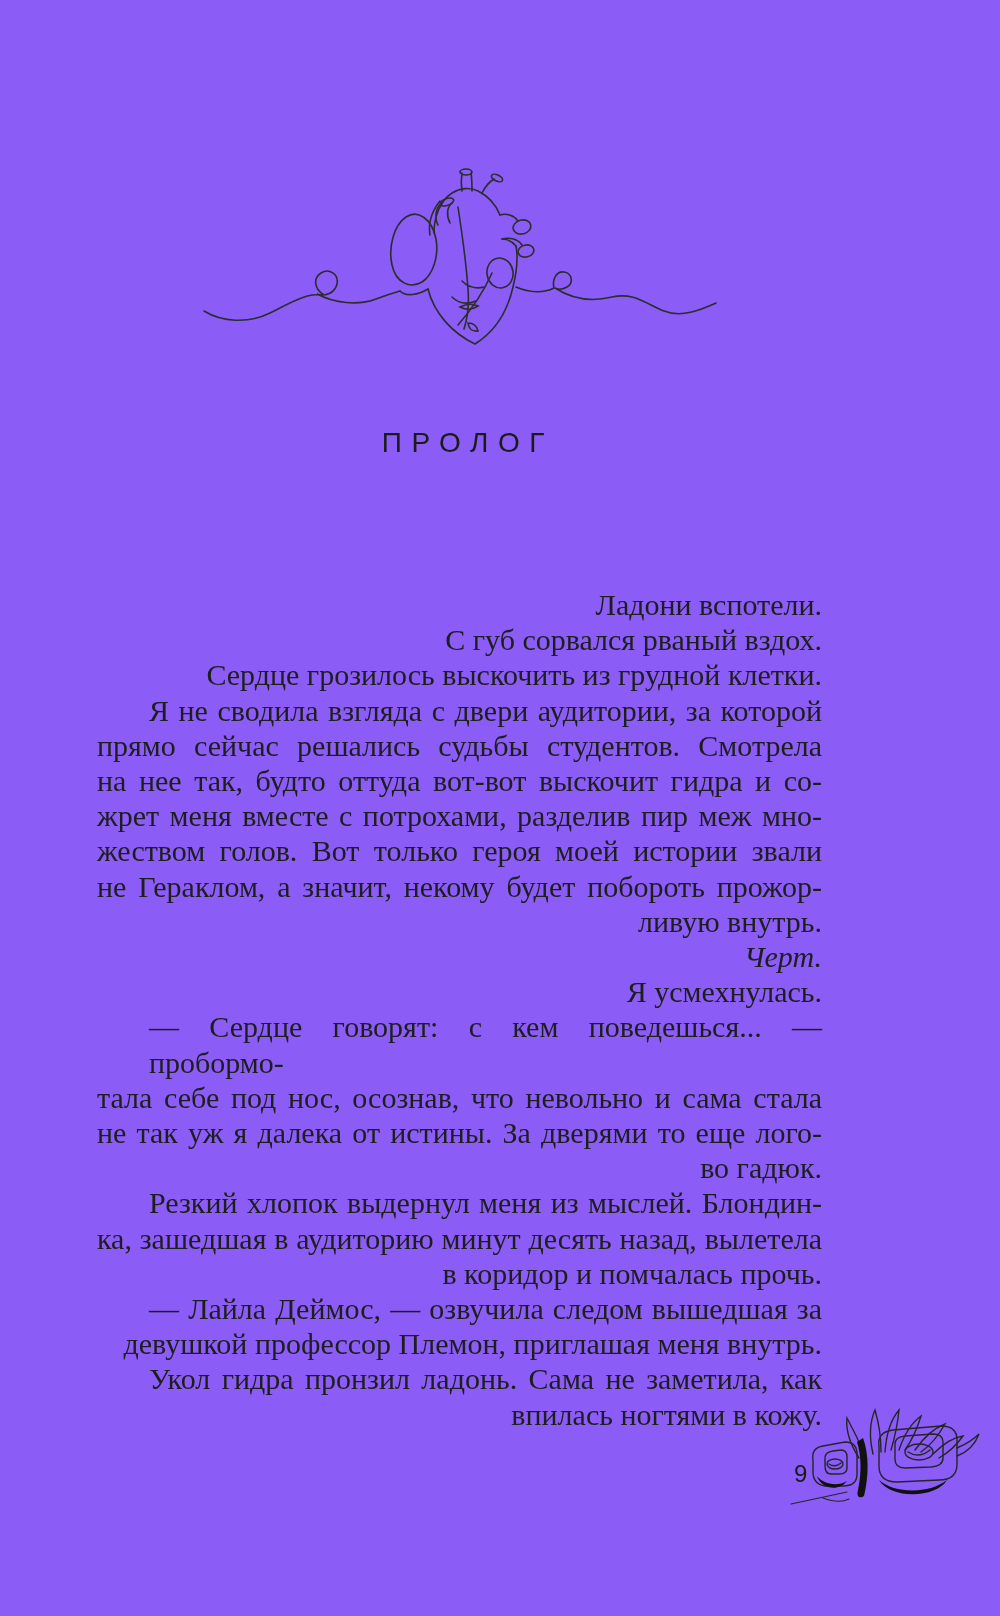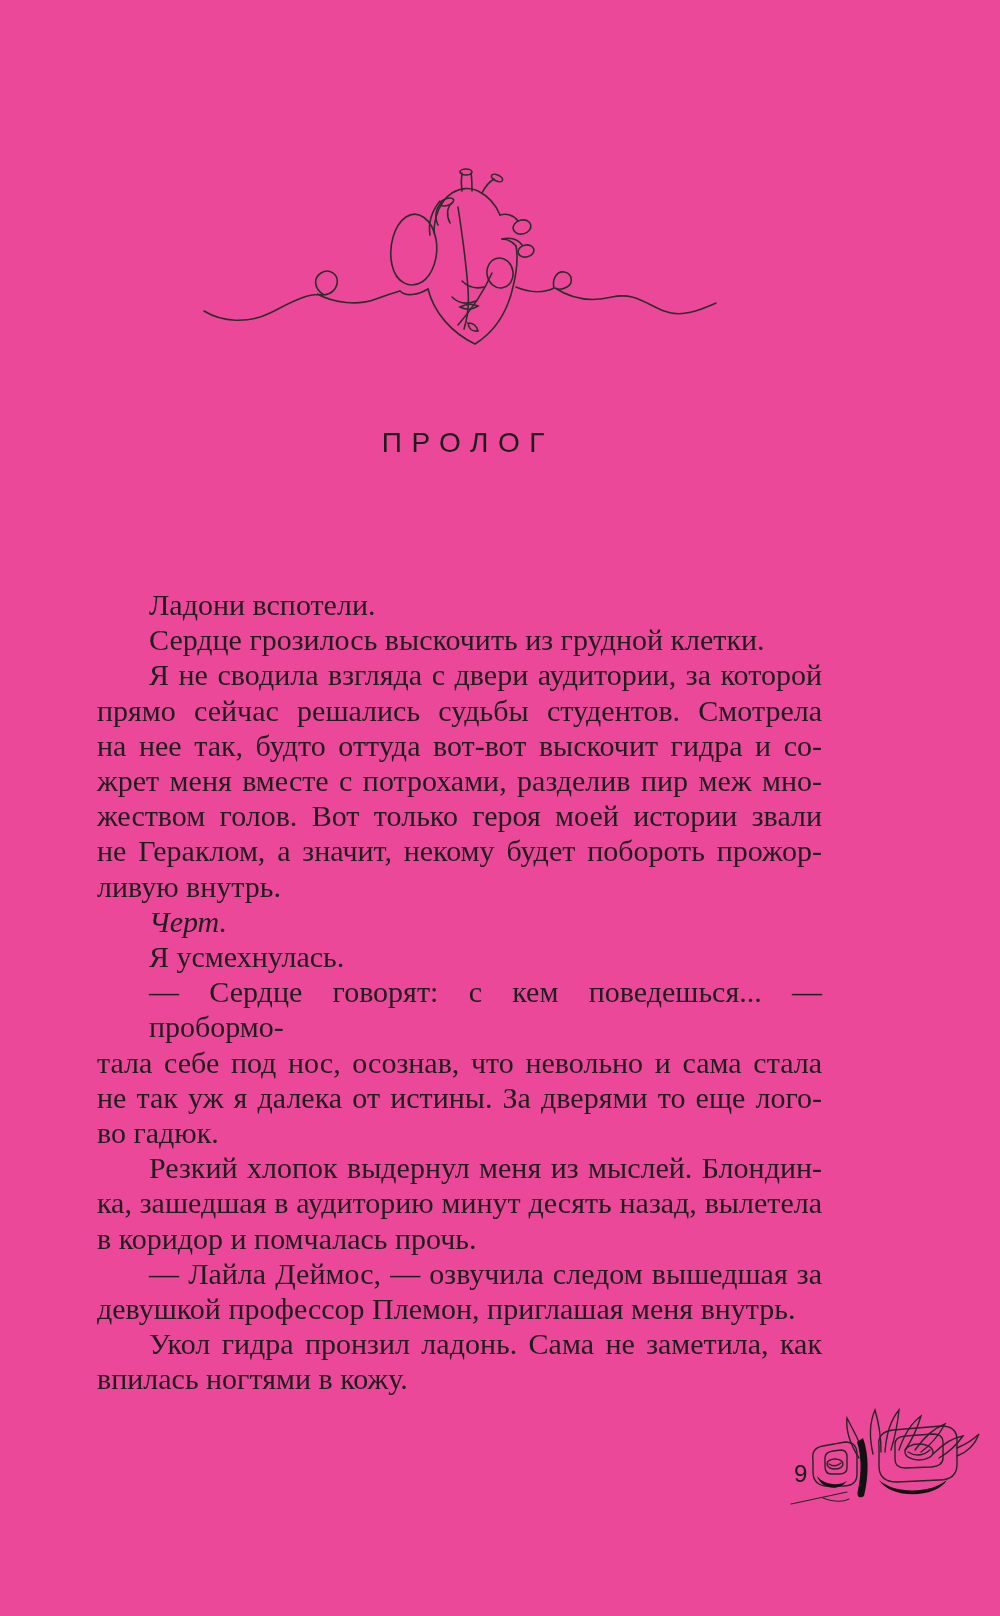--- a/index.html
+++ b/index.html
@@ -4,21 +4,21 @@
 <style>
   html,body{margin:0;padding:0;}
   body{
     width:1000px;height:1616px;
     background:#ffffff;
     position:relative;
     font-family:"Liberation Serif", serif;
     color:#1e1e1e;
     overflow:hidden;
   }
-  .page{position:absolute;inset:0;background:#ec4899;}
+  .page{position:absolute;inset:0;background:#8b5cf6;}
 
   .heart-wrap{
     position:absolute;left:200px;top:160px;width:520px;height:194px;
   }
   .heart-wrap svg{display:block;width:100%;height:100%;}
 
   .chapter-title{
     position:absolute;left:97px;top:428px;width:725px;
     text-align:center;
     font-family:"Liberation Sans", sans-serif;
@@ -27,21 +27,21 @@
     padding-left:0.30em; 
     color:#1b1b1b;
     font-weight:400;
   }
 
   .text-block{
     position:absolute;left:97px;top:587px;width:725px;
     font-size:30px;line-height:35.2px;
     color:#1e1e1e;
   }
-  .line{text-align:left;white-space:normal;}
+  .line{text-align:right;white-space:normal;}
   .line.just{text-align:justify;text-align-last:justify;}
   .line.indent{padding-left:52px;}
   .it{font-style:italic;}
 
   .page-number{
     position:absolute;left:794px;top:1460px;
     font-family:"Liberation Sans", sans-serif;
     font-size:24px;color:#1b1b1b;
   }
   .rose-wrap{
@@ -103,20 +103,21 @@
         <path d="M 260 146 q 9 -5 18 -1 q -9 6 -18 1 Z"></path>
         <path d="M 268 162 q 8 0 10 8 q -9 1 -10 -8 Z"></path>
       </g>
     </svg>
   </div>
 
   <div class="chapter-title">ПРОЛОГ</div>
 
   <div class="text-block" id="text-block">
       <div class="line indent"><span>Ладони вспотели.</span></div>
+      <div class="line indent"><span>С губ сорвался рваный вздох.</span></div>
       <div class="line indent"><span>Сердце грозилось выскочить из грудной клетки.</span></div>
       <div class="line just indent"><span>Я не сводила взгляда с двери аудитории, за которой</span></div>
       <div class="line just"><span>прямо сейчас решались судьбы студентов. Смотрела</span></div>
       <div class="line just"><span>на нее так, будто оттуда вот-вот выскочит гидра и со-</span></div>
       <div class="line just"><span>жрет меня вместе с потрохами, разделив пир меж мно-</span></div>
       <div class="line just"><span>жеством голов. Вот только героя моей истории звали</span></div>
       <div class="line just"><span>не Гераклом, а значит, некому будет побороть прожор-</span></div>
       <div class="line"><span>ливую внутрь.</span></div>
       <div class="line indent"><span class="it">Черт.</span></div>
       <div class="line indent"><span>Я усмехнулась.</span></div>

